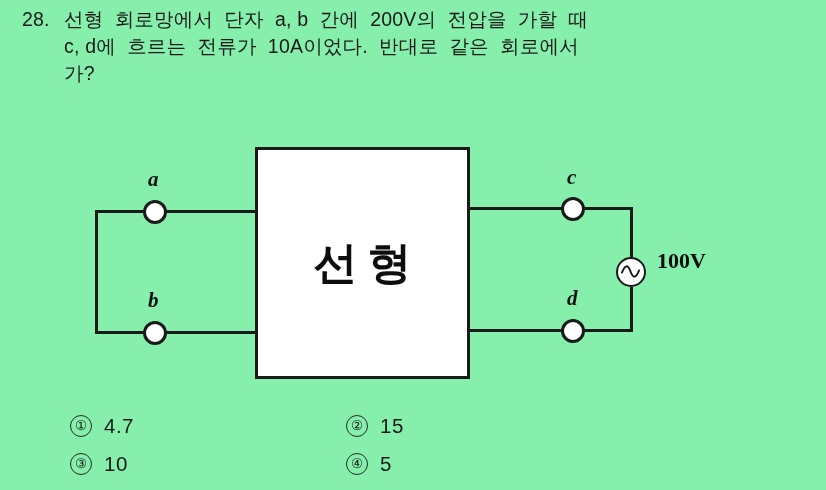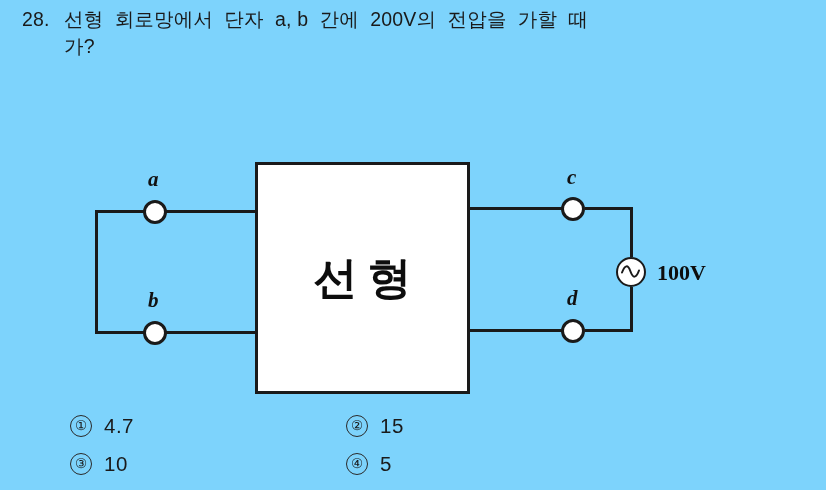--- a/index.html
+++ b/index.html
@@ -4,21 +4,21 @@
 <style>
   html, body {
     margin: 0;
     padding: 0;
     background: #ffffff;
   }
   #page {
     position: relative;
     width: 826px;
     height: 490px;
-    background: #7dd3fc;
+    background: #86efac;
     overflow: hidden;
     font-family: "Liberation Sans", sans-serif;
     color: #111111;
   }
 
   
   .question {
     position: absolute;
     left: 22px;
     top: 6px;
@@ -69,21 +69,21 @@
     font-style: italic;
     font-weight: bold;
     font-size: 21px;
     color: #111111;
     line-height: 1;
   }
 
   .netbox {
     position: absolute;
     left: 255px;
-    top: 22px;
+    top: 7px;
     width: 215px;
     height: 232px;
     border: 3px solid #1a1a1a;
     background: #ffffff;
     box-sizing: border-box;
     display: flex;
     flex-direction: column;
     align-items: center;
     justify-content: center;
   }
@@ -153,20 +153,21 @@
   .opt-3 { left: 70px;  top: 40px; }
   .opt-4 { left: 346px; top: 40px; }
 </style>
 </head>
 <body>
 
 <div id="page">
 
   <div class="question">
     <span class="q-line"><span class="q-num">28.</span><span>선형  회로망에서  단자  a, b  간에  200V의  전압을  가할  때</span></span>
+    <span class="q-line"><span class="q-indent"></span><span>c, d에  흐르는  전류가  10A이었다.  반대로  같은  회로에서</span></span>
     <span class="q-line"><span class="q-indent"></span><span>가?</span></span>
   </div>
 
   <div class="diagram">
 
     <div class="wire wire-v" style="left:95px; top:70px; height:124px;"></div>
     <div class="wire wire-h" style="left:95px; top:70px; width:52px;"></div>
     <div class="wire wire-h" style="left:166px; top:70px; width:92px;"></div>
     <div class="wire wire-h" style="left:95px; top:191px; width:52px;"></div>
     <div class="wire wire-h" style="left:166px; top:191px; width:92px;"></div>
@@ -192,21 +193,21 @@
     <div class="node-label" style="left:567px; top:27px;">c</div>
 
     <div class="node" style="left:561px; top:179px; width:24px; height:24px;"></div>
     <div class="node-label" style="left:567px; top:148px;">d</div>
 
     <div class="source" style="left:616px; top:117px;">
       <svg width="25" height="25" viewBox="0 0 25 25" aria-hidden="true">
         <path d="M4 13.5 C7 5.5, 10 5.5, 12.5 12.5 C15 19.5, 18 19.5, 21 11.5" fill="none" stroke="#1a1a1a" stroke-width="2" stroke-linecap="round"></path>
       </svg>
     </div>
-    <div class="source-label" style="left:657px; top:122px;">100V</div>
+    <div class="source-label" style="left:657px; top:110px;">100V</div>
 
   </div>
 
   <div class="options">
 
     <div class="option opt-1">
       <span class="opt-marker">①</span>
       <span class="opt-text">4.7</span>
     </div>
 

